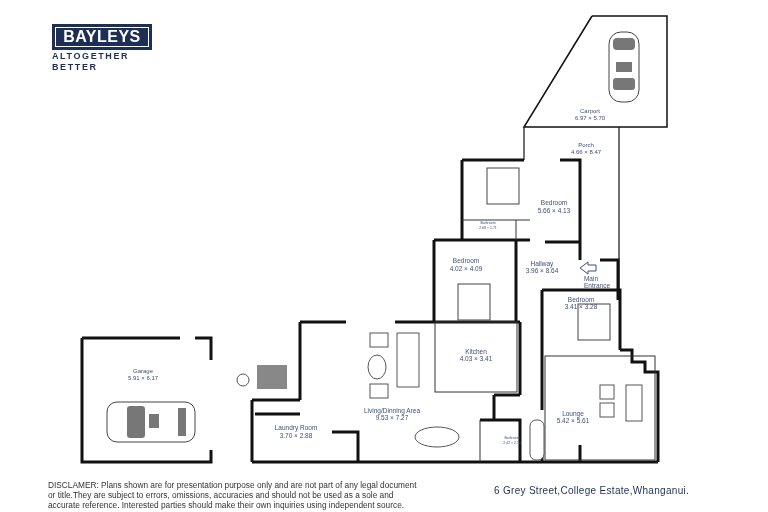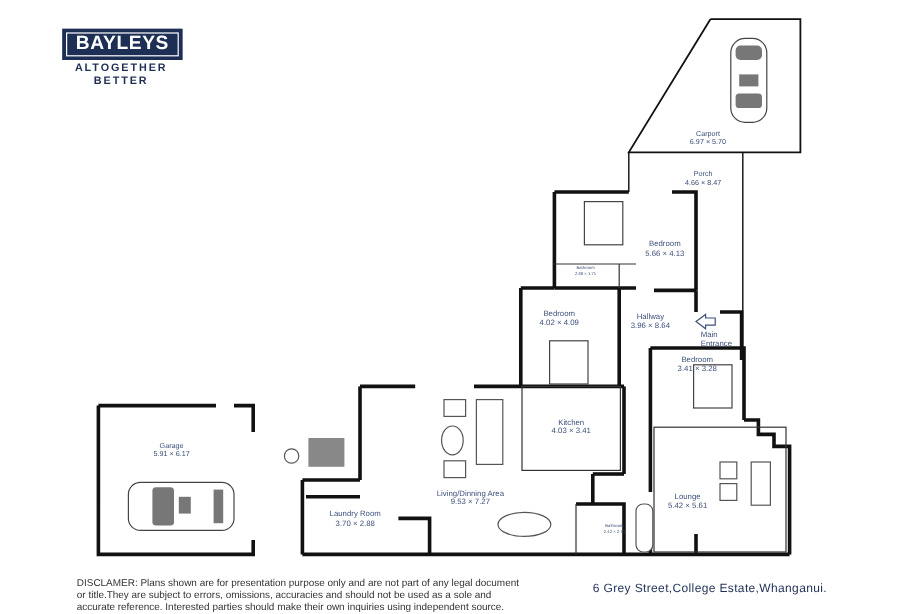--- a/index.html
+++ b/index.html
@@ -1,22 +1,22 @@
 <!DOCTYPE html>
 <html><head>
 <meta charset="utf-8">
 <style>
   html, body { margin:0; padding:0; background:#ffffff; }
   body { width:768px; height:512px; position:relative; overflow:hidden; font-family:"Liberation Sans", sans-serif; }
   .logo-box { position:absolute; left:52px; top:24px; width:98px; height:24px; background:#1e2f55; border:1px solid #1e2f55; display:flex; align-items:center; justify-content:center; }
   .logo-inner { border:1px solid #fff; width:92px; height:18px; display:flex; align-items:center; justify-content:center; color:#fff; font-weight:bold; font-size:16px; letter-spacing:0.5px; font-family:"Liberation Sans", sans-serif; }
-  .tagline { position:absolute; left:52px; top:51px; width:98px; text-align:center; color:#1e2f55; font-size:9px; font-weight:bold; letter-spacing:1.6px; line-height:11px; }
+  .tagline { position:absolute; left:52px; top:51px; width:98px; text-align:left; color:#1e2f55; font-size:9px; font-weight:bold; letter-spacing:1.6px; line-height:11px; }
   svg.plan { position:absolute; left:0; top:0; }
   .lbl { font-family:"Liberation Sans", sans-serif; fill:#3c4f7a; text-anchor:middle; }
-  .disclaimer { position:absolute; left:64px; top:480px; width:370px; font-size:8.3px; line-height:10px; color:#333; }
+  .disclaimer { position:absolute; left:48px; top:480px; width:370px; font-size:8.3px; line-height:10px; color:#333; }
   .address { position:absolute; left:494px; top:485px; font-size:10px; font-weight:normal; color:#1e2f55; letter-spacing:0.3px; }
 </style>
 </head>
 <body>
 
 <div class="logo-box">
   <div class="logo-inner">BAYLEYS</div>
 </div>
 <div class="tagline">
   <div>ALTOGETHER</div>

